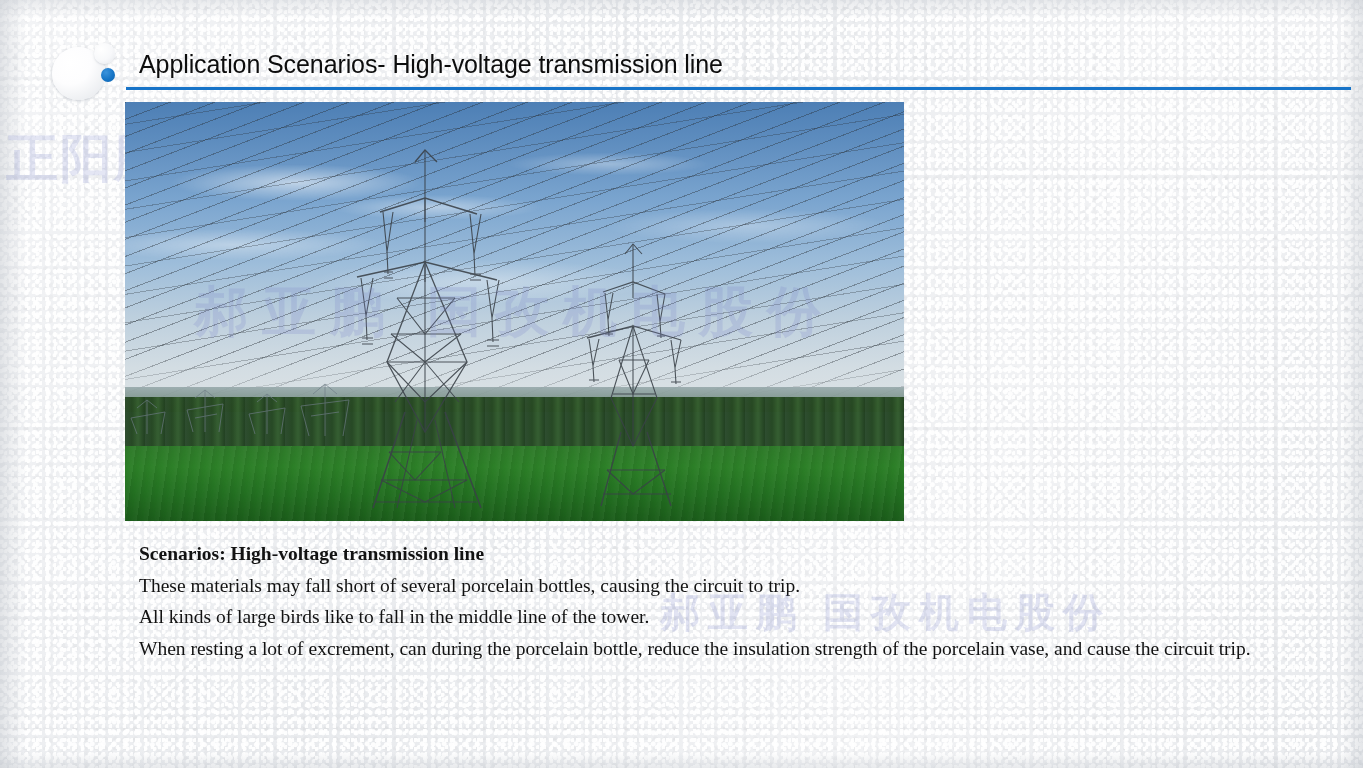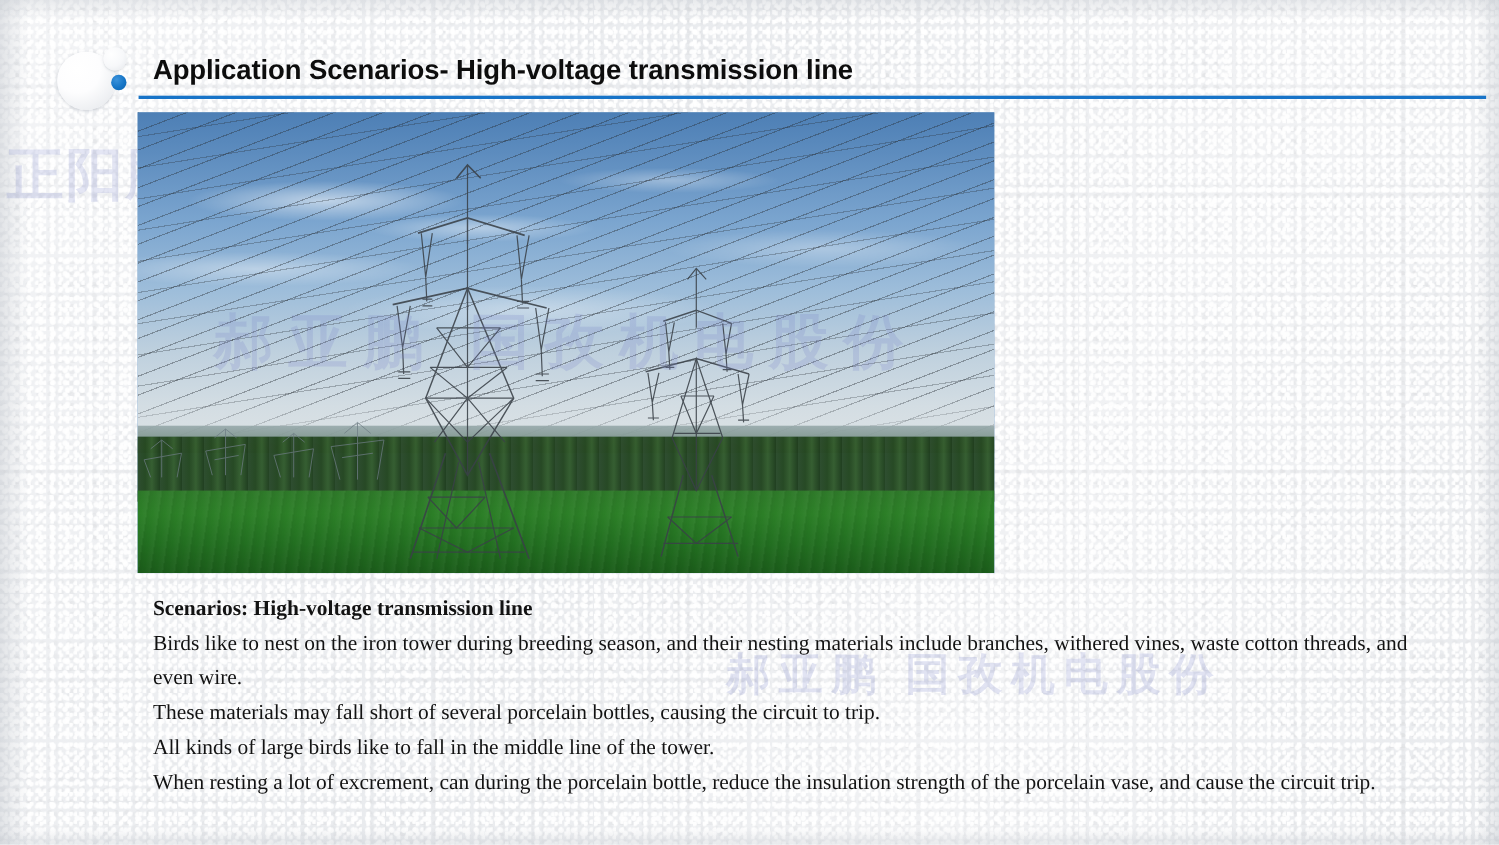--- a/index.html
+++ b/index.html
@@ -81,21 +81,21 @@
   
   #title-block {
     position: absolute;
     left: 139px;
     top: 48px;
     width: 1180px;
   }
   #slide-title {
     margin: 0;
     font-size: 25px;
-    font-weight: bold;
+    font-weight: normal;
     color: #0d0d0d;
     letter-spacing: -0.1px;
     line-height: 32px;
     white-space: nowrap;
   }
   #title-rule {
     position: absolute;
     left: 126px;
     top: 87px;
     width: 1225px;
@@ -346,21 +346,20 @@
         <path d="M188 292 L200 282 L212 292 M200 282 L200 334 M176 304 L224 298 M176 304 L184 334 M224 298 L218 334 M186 314 L214 310"></path>
         <path d="M12 306 L22 298 L32 306 M22 298 L22 332 M6 316 L40 310 M6 316 L12 332 M40 310 L36 332"></path>
       </g>
     </svg>
 
     <div class="ph-watermark">郝亚鹏  国孜机电股份</div>
   </div>
 
   <div id="body-text">
     <p class="lead">Scenarios: High-voltage transmission line</p>
-    <p>Birds like to nest on the iron tower during breeding season, and their nesting materials include branches, withered vines, waste cotton threads, and even wire.</p>
     <p>These materials may fall short of several porcelain bottles, causing the circuit to trip.</p>
     <p>All kinds of large birds like to fall in the middle line of the tower.</p>
     <p>When resting a lot of excrement, can during the porcelain bottle, reduce the insulation strength of the porcelain vase, and cause the circuit trip.</p>
   </div>
 
   <div class="wm-text-body">郝亚鹏  国孜机电股份</div>
 
 
 </div>
 

